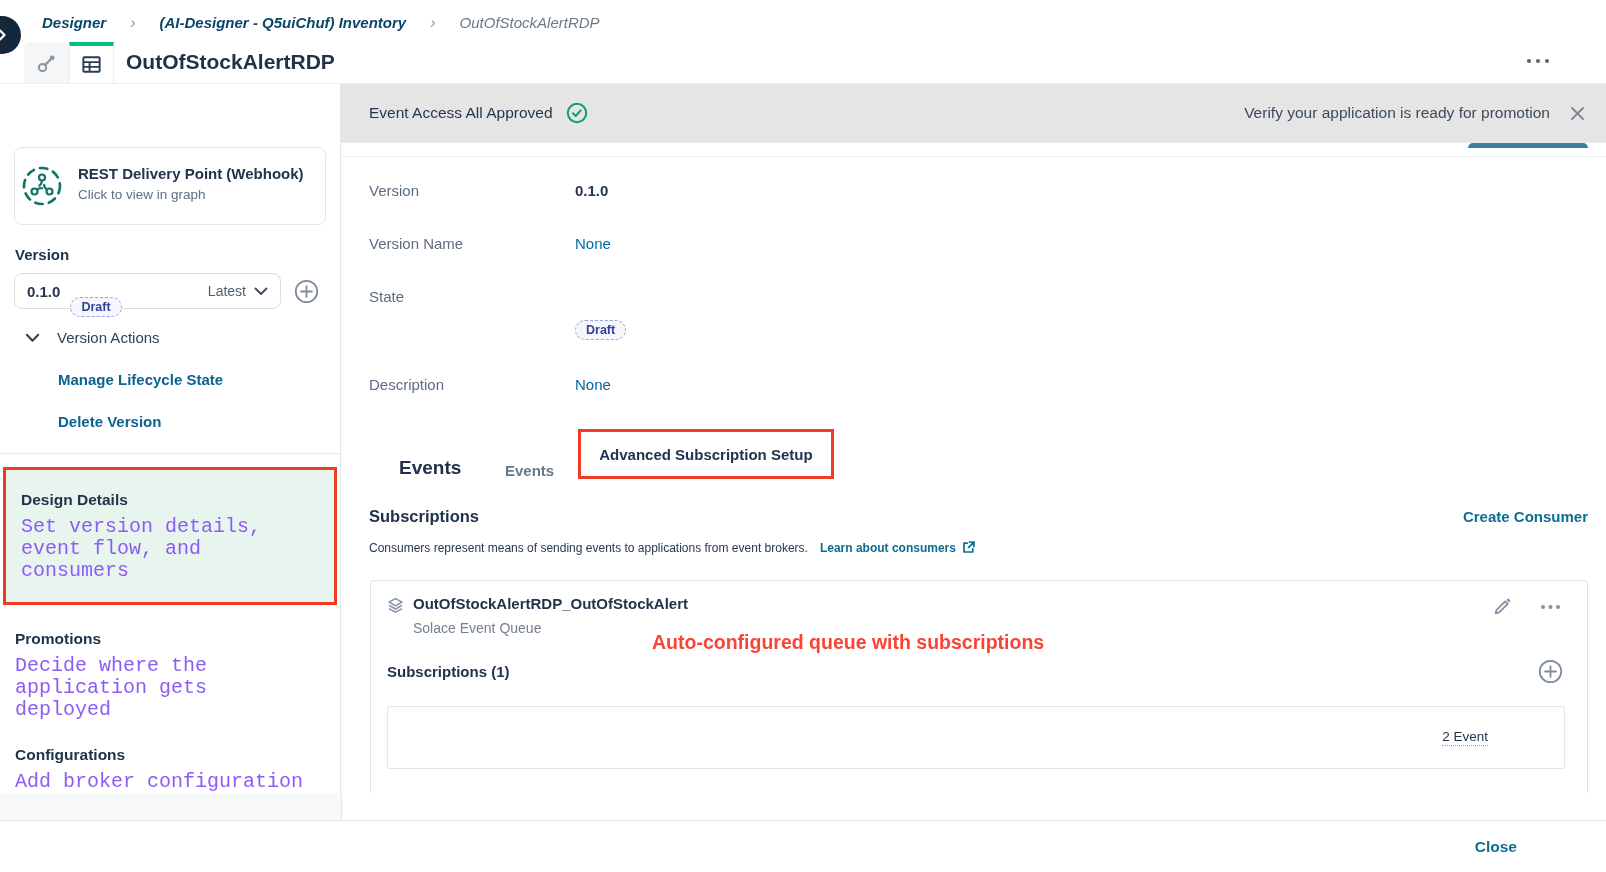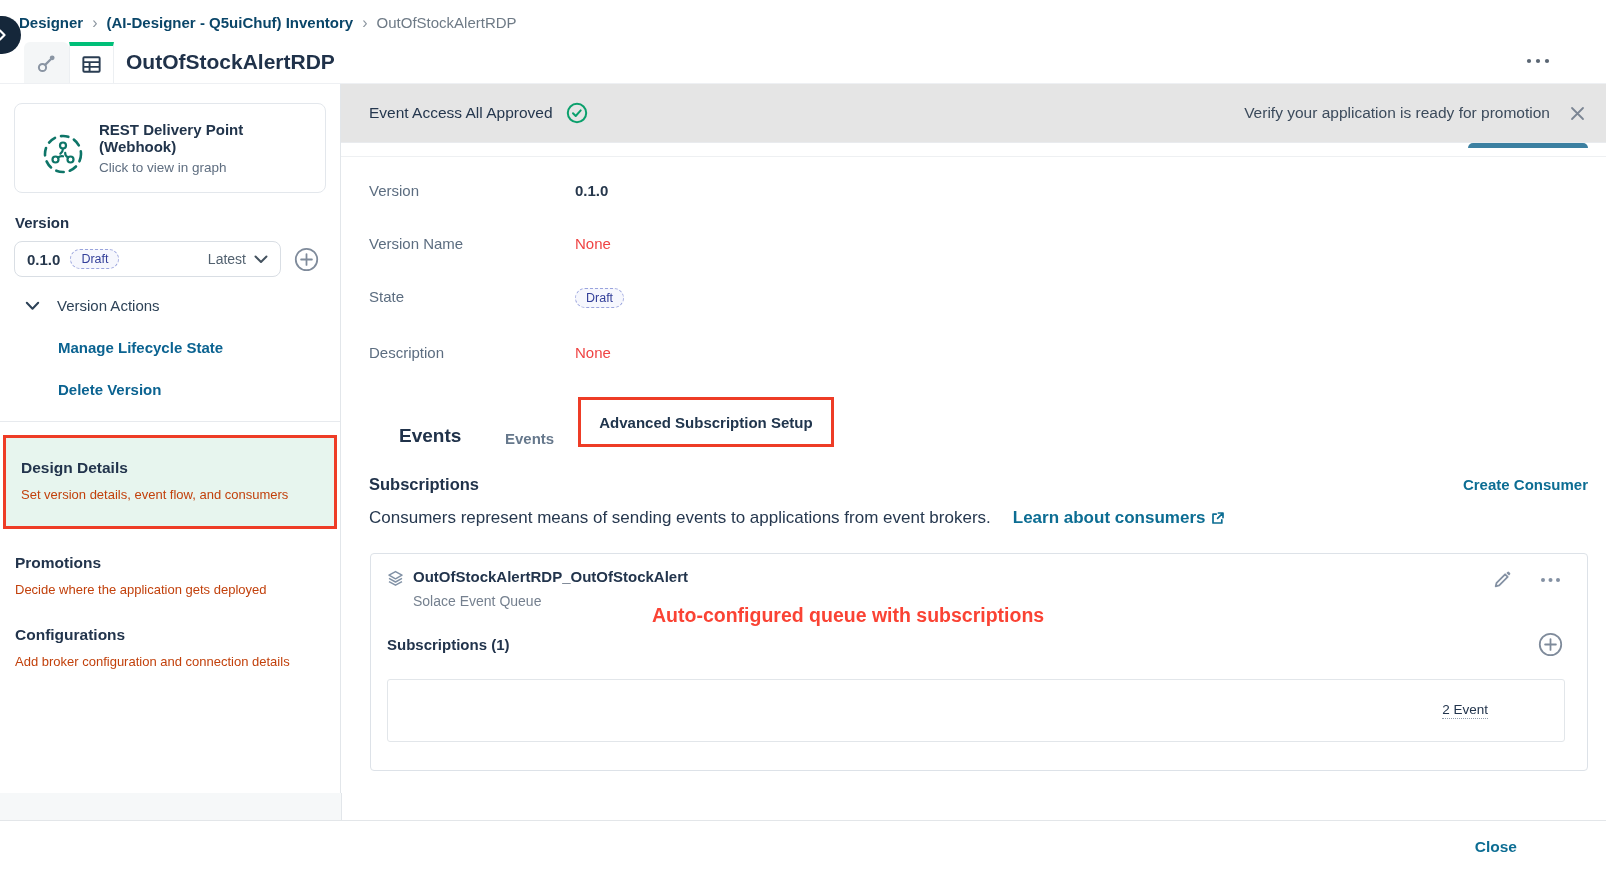--- a/index.html
+++ b/index.html
@@ -3,81 +3,81 @@
 <meta charset="utf-8">
 <style>
   * { margin:0; padding:0; box-sizing:border-box; }
   body { font-family:"Liberation Sans", sans-serif; background:#fff; }
   .app { position:relative; width:1606px; height:872px; background:#fff; overflow:hidden; }
 
   
   .header { position:relative; height:84px; background:#fff; border-bottom:1px solid #eef0f3; }
   .peek-btn { position:absolute; left:-17px; top:16px; width:38px; height:38px; border-radius:50%;
               background:#15273a; color:#fff; display:flex; align-items:center; justify-content:center; cursor:pointer; }
-  .breadcrumb { position:absolute; left:19px; top:14px; display:flex; align-items:center; gap:9px; font-size:15px; }
+  .breadcrumb { position:absolute; left:42px; top:14px; display:flex; align-items:center; gap:24px; font-size:15px;font-style:italic; }
   .crumb-link { font-weight:700; color:#0a4669; cursor:pointer; }
   .crumb-sep { color:#8d97a1; font-size:16px; line-height:1; }
   .crumb-current { color:#6e7a86; }
   .tabs { position:absolute; left:24px; bottom:0; display:flex; }
   .tab { width:45px; height:41px; display:flex; align-items:center; justify-content:center; cursor:pointer; }
   .tab-graph { background:#f4f6f7; border-radius:6px 6px 0 0; }
   .tab-table { background:#fff; border-top:4px solid #00bf78; border-left:1px solid #eceff2; border-right:1px solid #eceff2; }
   .page-title { position:absolute; left:126px; top:50px; font-size:21px; font-weight:700; color:#20324a; }
   .header-more { position:absolute; right:56px; top:58px; cursor:pointer; }
 
   
   .body { display:flex; height:709px; }
 
   
   .sidebar { width:341px; flex:none; background:#fff; border-right:1px solid #e2e6ea; padding:19px 14px 0 14px; }
-  .type-card { border:1px solid #e3e7ec; border-radius:8px; padding:17px 27px; display:flex; gap:15px; align-items:flex-end; cursor:pointer; }
+  .type-card { border:1px solid #e3e7ec; border-radius:8px; padding:17px 6px; display:flex; gap:15px; align-items:flex-start; cursor:pointer;margin-top:44px; }
   .type-title { font-size:15px; font-weight:700; color:#21344b; margin-bottom:5px; }
   .type-sub { font-size:13.5px; color:#5f6e80; }
   .section-label { margin:21px 0 10px 1px; font-size:15px; font-weight:700; color:#22344c; }
   .version-row { display:flex; align-items:center; gap:13px; }
   .version-select { flex:0 0 267px; height:36px; border:1px solid #d9dee4; border-radius:8px; display:flex;
                     align-items:center; padding:0 12px; gap:10px; cursor:pointer; background:#fff; }
   .vs-version { font-size:15px; font-weight:600; color:#26374c; }
-  .badge-draft { font-size:12.5px; font-weight:400; color:#333f99; background:#f6f7fd;
-                 border:1px dashed #99a3dd; border-radius:999px; padding:2px 10px; white-space:nowrap; }
+  .badge-draft { font-size:12.5px; font-weight:700; color:#333f99; background:#f6f7fd;
+                 border:1px dashed #99a3dd; border-radius:999px; padding:2px 10px; white-space:nowrap;margin-top:32px; }
   .vs-right { margin-left:auto; display:flex; align-items:center; gap:8px; color:#52616f; font-size:14px; }
   .icon-btn { display:flex; align-items:center; justify-content:center; cursor:pointer; background:none; border:none; }
   .version-actions { display:flex; align-items:center; gap:17px; margin:20px 0 0 11px; font-size:15px; font-weight:500; color:#2d4257; cursor:pointer; }
   .action-link { display:block; margin:25px 0 0 44px; font-size:15px; font-weight:700; color:#0b6391; cursor:pointer; text-decoration:none; }
   .side-div { border:none; border-top:1px solid #e7eaee; margin:23px -14px 0; }
   .nav-highlight { margin:13px -11px 0; border:3px solid #ee3c26; background:#e7f5ee; padding:21px 15px 20px; cursor:pointer; }
   .nav-item { margin:25px 1px 0; cursor:pointer; }
   .nav-title { font-size:15.5px; font-weight:700; color:#22344c; margin-bottom:7px; }
-  .nav-sub { font-size:13px; color:#c2410c; line-height:22px; max-width:300px; }
+  .nav-sub { font-size:20px; color:#8b5cf6; line-height:22px; max-width:300px;font-family:Liberation Mono, monospace; }
 
   
   .main { flex:1; min-width:0; position:relative; background:#fff; }
   .banner { height:59px; background:#e5e5e5; border-bottom:1px solid #e9ebee; display:flex; align-items:center; padding:0 20px 0 28px; }
   .banner-left { display:flex; align-items:center; gap:13px; font-size:15.5px; color:#25374e; }
   .banner-right { margin-left:auto; display:flex; align-items:center; gap:19px; font-size:15.5px; color:#3c4b5c; }
   .btn-sliver { position:absolute; right:18px; top:59px; width:120px; height:5px; background:#3c80a1; border-radius:5px 5px 0 0; cursor:pointer; }
   .content { padding:0 18px 0 28px; position:relative; }
   .scroll-line { height:1px; background:#eef0f2; margin:13px -18px 0 -28px; }
 
   .fields { margin-top:25px; }
   .field-row { display:flex; align-items:flex-start; margin-bottom:36px; }
   .field-label { width:206px; flex:none; font-size:15px; color:#5c6d80; }
-  .field-value { font-size:15px; color:#ef4444; }
+  .field-value { font-size:15px; color:#0369a1; }
   .field-value.strong { color:#26374c; font-weight:600; }
 
   .events-head { display:flex; align-items:flex-end; margin-top:21px; height:50px;margin-left:30px; }
   .events-heading { font-size:19px; font-weight:700; color:#20324a; width:106px; flex:none; }
   .tab-events { font-size:15px; font-weight:700; color:#66788c; margin-right:24px; cursor:pointer; }
   .red-box { border:3px solid #ee3c26; padding:0 18px; height:50px; display:flex; align-items:center; }
   .tab-advanced { font-size:15px; font-weight:700; color:#20354d; cursor:pointer; }
 
   .subs-head { display:flex; align-items:center; margin-top:28px;gap:27px; }
   .subs-heading { font-size:16.5px; font-weight:700; color:#20324a; }
   .create-link { margin-left:auto; font-size:15px; font-weight:700; color:#0c6d93; cursor:pointer; }
-  .subs-desc { margin-top:14px; font-size:17px; color:#26384f; display:flex; align-items:center; gap:22px; flex-wrap:wrap; }
+  .subs-desc { margin-top:14px; font-size:12px; color:#26384f; display:flex; align-items:center; gap:12px; flex-wrap:wrap; }
   .learn-link { font-weight:700; color:#0c6d93; cursor:pointer; display:inline-flex; align-items:center; gap:5px; }
 
   .consumer-card { margin:25px 0 0 1px; border:1px solid #dde2e8; border-radius:4px; padding:14px 0 28px; position:relative; }
   .cc-head { display:flex; gap:9px; padding:0 16px; align-items:flex-start; }
   .cc-qicon { margin-top:2px; }
   .cc-name { font-size:15px; font-weight:700; color:#22344c; }
   .cc-type { margin-top:8px; font-size:14px; color:#75808f; }
   .cc-tools { position:absolute; top:16px; right:26px; display:flex; gap:28px; align-items:center; }
   .cc-annotation { position:absolute; left:281px; top:50px; font-size:19.5px; font-weight:700; color:#fa4334; white-space:nowrap; }
   .cc-subs-row { display:flex; align-items:center; margin-top:23px; padding:0 24px 0 16px; }

